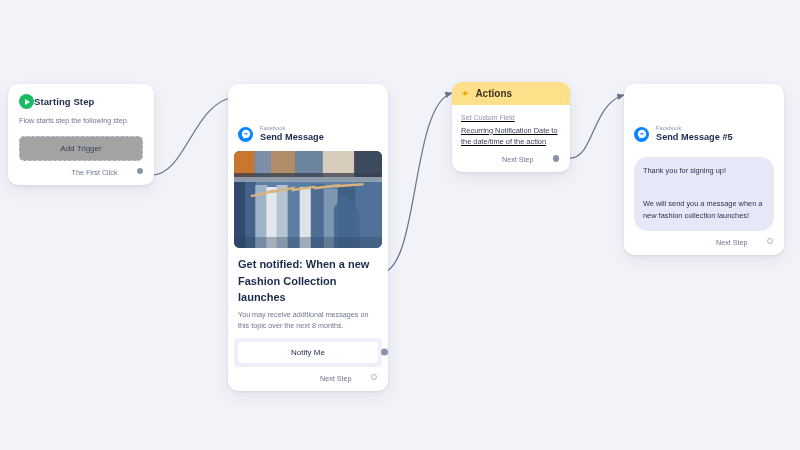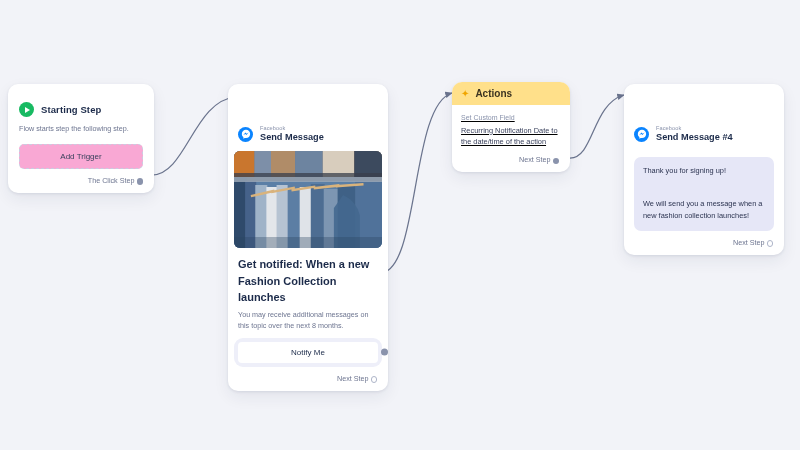--- a/index.html
+++ b/index.html
@@ -10,70 +10,70 @@
     -webkit-font-smoothing:antialiased;
   }
   #canvas{position:relative;width:800px;height:450px;}
   svg.wires{position:absolute;left:0;top:0;width:800px;height:450px;pointer-events:none;}
 
   .card{position:absolute;background:#ffffff;border-radius:10px;
         box-shadow:0 1px 3px rgba(32,43,77,.10),0 6px 16px rgba(32,43,77,.07);}
 
   
   #card-start{left:8px;top:84px;width:146px;}
-  .start-head{display:flex;align-items:center;gap:7px;padding:18px 11px 2px 11px;}
+  .start-head{display:flex;align-items:center;padding:10px 11px 2px 11px;}
   .play-icon{width:15px;height:15px;border-radius:50%;background:#18ba62;
              display:flex;align-items:center;justify-content:center;flex:0 0 auto;}
   .play-icon i{display:block;width:0;height:0;border-left:5px solid #fff;
                border-top:3.2px solid transparent;border-bottom:3.2px solid transparent;
                margin-left:1.5px;}
   .start-title{font-size:9.5px;font-weight:bold;color:#1c2b4a;letter-spacing:.1px;}
   .start-desc{padding:4px 11px 0 11px;font-size:7.2px;line-height:1.62;color:#6d7590;}
   .add-trigger{margin:9px 11px 0 11px;border:1px dashed #c9cee0;border-radius:5px;
-               text-align:center;font-size:8px;color:#39415c;padding:7px 0;background:#f9a8d4;}
-  .port-row{display:flex;align-items:flex-end;justify-content:flex-end;gap:2px;
+               text-align:center;font-size:8px;color:#39415c;padding:7px 0;background:#a3a3a3;}
+  .port-row{display:flex;align-items:flex-start;justify-content:flex-end;gap:19px;
             padding:7px 11px 8px 11px;font-size:7.2px;color:#6d7590;}
   .dot-filled{width:6.5px;height:6.5px;border-radius:50%;background:#8a93ac;flex:0 0 auto;}
   .dot-hollow{width:6.5px;height:6.5px;border-radius:50%;background:#fff;
               border:1.3px solid #aeb5c9;box-sizing:border-box;flex:0 0 auto;}
 
   
   #card-msg{left:228px;top:84px;width:160px;}
   .fb-head{display:flex;align-items:center;gap:7px;padding:9px 10px 8px 10px;margin-top:32px;}
   .fb-icon{width:15px;height:15px;border-radius:50%;background:#0a84ff;flex:0 0 auto;
            display:flex;align-items:center;justify-content:center;}
   .fb-icon svg{display:block;}
   .fb-meta{display:flex;flex-direction:column;line-height:1.15;}
   .fb-sub{font-size:5.6px;color:#8a93ac;letter-spacing:.1px;}
   .fb-name{font-size:9.2px;font-weight:bold;color:#1c2b4a;margin-top:1px;}
   .thumb{margin:0 6px;height:97px;border-radius:6px;overflow:hidden;position:relative;
          background:#4a6a90;}
   .thumb svg{position:absolute;left:0;top:0;width:100%;height:100%;}
   .msg-body{padding:8px 10px 0 10px;}
   .msg-title{font-size:11px;font-weight:bold;color:#1c2b4a;line-height:1.5;}
   .msg-sub{font-size:7.2px;color:#6d7590;line-height:1.6;margin-top:3px;}
-  .notify-wrap{margin:6px 6px 0 6px;background:#eeeff9;border-radius:9px;padding:4px;}
+  .notify-wrap{margin:6px 6px 0 6px;background:#eeeff9;border-radius:4px;padding:4px;}
   .notify-btn{background:#fff;border-radius:4px;text-align:center;font-size:8px;
               color:#1c2b4a;padding:6px 0;position:relative;}
   .notify-dot{position:absolute;right:-10px;top:50%;transform:translateY(-50%);
               width:7px;height:7px;border-radius:50%;background:#8a93ac;}
 
   
   #card-actions{left:452px;top:82px;width:118px;}
   .act-head{background:#ffe08a;border-radius:10px 10px 0 0;display:flex;align-items:center;
             gap:6px;padding:6px 9px;}
   .bolt{font-size:10px;color:#f0a500;line-height:1;}
   .act-title{font-size:10px;font-weight:bold;color:#3b3320;}
   .act-body{padding:8px 9px 0 9px;text-decoration:underline;}
   .act-label{font-size:7px;color:#8a93ac;line-height:1.5;}
   .act-text{font-size:7.4px;color:#39415c;line-height:1.62;margin-top:1px;}
 
   
   #card-msg1{left:624px;top:84px;width:160px;}
-  .bubble{margin:6px 10px 0 10px;background:#e6e7f7;border-radius:7px;
+  .bubble{margin:6px 10px 0 10px;background:#e6e7f7;border-radius:14px;
           padding:8px 9px;font-size:7.4px;color:#2b3350;line-height:1.65;}
   .bubble p{margin:0;}
   .bubble p + p{margin-top:21px;}
 </style>
 </head>
 <body>
 
 <div id="canvas">
 
   <svg class="wires" viewBox="0 0 800 450">
@@ -92,21 +92,21 @@
       <span class="play-icon">
           <i></i>
         </span>
       <span class="start-title">Starting Step</span>
     </div>
     <div class="start-desc">
       <div>Flow starts step the following step.</div>
     </div>
     <div class="add-trigger">Add Trigger</div>
     <div class="port-row">
-      <span>The Click Step</span>
+      <span>The First Click</span>
       <span class="dot-filled"></span>
     </div>
   </div>
 
   <div class="card" id="card-msg">
     <div class="fb-head">
       <span class="fb-icon">
         <svg width="10" height="10" viewBox="0 0 24 24">
           <path fill="#ffffff" d="M12 2C6.3 2 2 6.2 2 11.7c0 3.1 1.4 5.9 3.7 7.7v3.8l3.4-1.9c.9.25 1.9.4 2.9.4 5.7 0 10-4.2 10-9.7S17.7 2 12 2zm1 12.4l-2.6-2.7-5 2.7 5.5-5.8 2.6 2.7 4.9-2.7-5.4 5.8z"></path>
         </svg>
@@ -187,21 +187,21 @@
 
   <div class="card" id="card-msg1">
     <div class="fb-head">
       <span class="fb-icon">
         <svg width="10" height="10" viewBox="0 0 24 24">
           <path fill="#ffffff" d="M12 2C6.3 2 2 6.2 2 11.7c0 3.1 1.4 5.9 3.7 7.7v3.8l3.4-1.9c.9.25 1.9.4 2.9.4 5.7 0 10-4.2 10-9.7S17.7 2 12 2zm1 12.4l-2.6-2.7-5 2.7 5.5-5.8 2.6 2.7 4.9-2.7-5.4 5.8z"></path>
         </svg>
       </span>
       <span class="fb-meta">
         <span class="fb-sub">Facebook</span>
-        <span class="fb-name">Send Message #4</span>
+        <span class="fb-name">Send Message #5</span>
       </span>
     </div>
     <div class="bubble">
       <p>Thank you for signing up!</p>
       <p>We will send you a message when a new fashion collection launches!</p>
     </div>
     <div class="port-row">
       <span>Next Step</span>
       <span class="dot-hollow"></span>
     </div>

